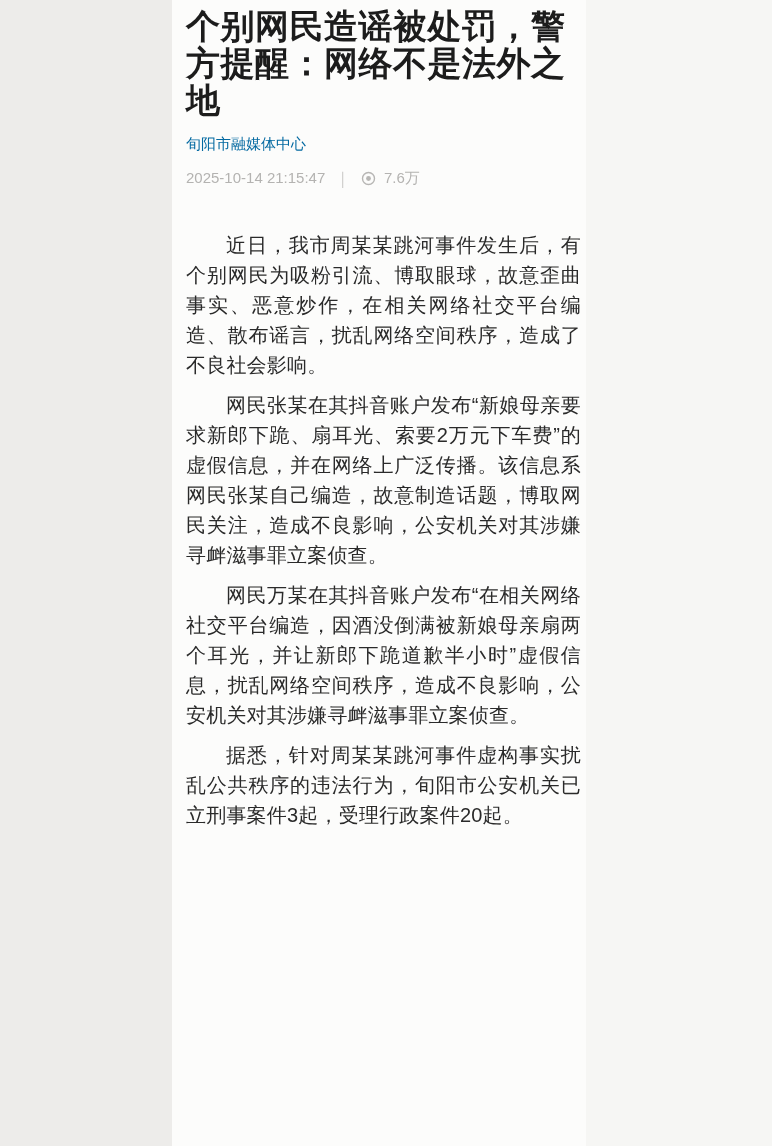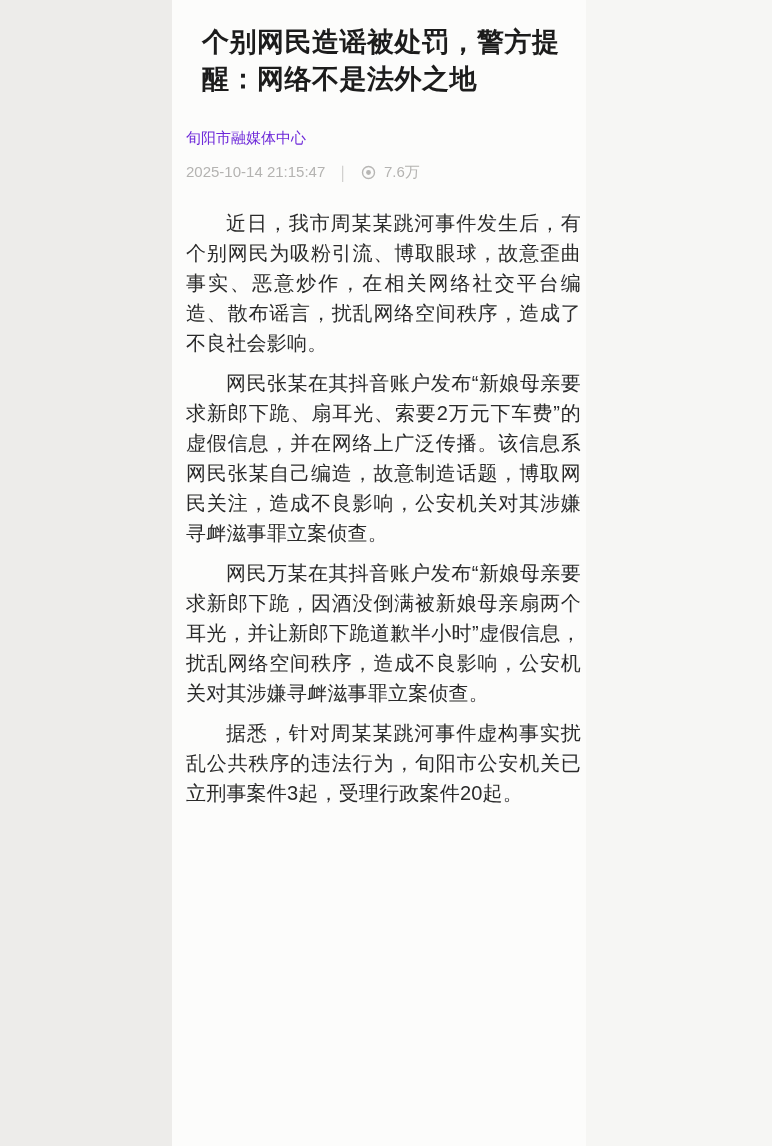--- a/index.html
+++ b/index.html
@@ -27,32 +27,32 @@
   }
   .content {
     width: 414px;
     flex: 0 0 414px;
     background: #fcfcfb;
     height: 100%;
     box-sizing: border-box;
     padding: 8px 5px 0 14px;
   }
   .article-title {
-    font-size: 27px;
+    font-size: 34px;
     line-height: 37px;
     font-weight: 700;
     color: #1c1c1c;
     letter-spacing: 0.5px;
-    margin: 16px;
+    margin: 0;
   }
   .article-source {
-    margin-top: 29px;
+    margin-top: 14px;
     font-size: 15px;
     line-height: 21px;
-    color: #6d28d9;
+    color: #0369a1;
   }
   .article-meta {
     margin-top: 14px;
     font-size: 15px;
     line-height: 20px;
     color: #b4b3b1;
     display: flex;
     align-items: center;
   }
   .meta-sep {
@@ -60,21 +60,21 @@
     color: #c4c3c1;
     font-weight: 300;
     transform: scaleY(1.1);
   }
   .views-icon {
     display: inline-block;
     margin-right: 7px;
     line-height: 0;
   }
   .article-body {
-    margin-top: 26px;
+    margin-top: 42px;
   }
   .article-body p {
     margin: 0 0 10px 0;
     font-size: 20px;
     line-height: 30px;
     color: #2a2a2a;
     text-align: justify;
     text-indent: 2em;
     letter-spacing: 0.2px;
   }
@@ -97,18 +97,18 @@
         <circle cx="8.5" cy="8.5" r="6" fill="none" stroke="#b7b6b4" stroke-width="1.4"></circle>
         <circle cx="8.5" cy="8.5" r="2.4" fill="#b7b6b4"></circle>
       </svg>
     </span>
     <span>7.6万</span>
   </div>
 
   <div class="article-body">
       <p>近日，我市周某某跳河事件发生后，有个别网民为吸粉引流、博取眼球，故意歪曲事实、恶意炒作，在相关网络社交平台编造、散布谣言，扰乱网络空间秩序，造成了不良社会影响。</p>
       <p>网民张某在其抖音账户发布“新娘母亲要求新郎下跪、扇耳光、索要2万元下车费”的虚假信息，并在网络上广泛传播。该信息系网民张某自己编造，故意制造话题，博取网民关注，造成不良影响，公安机关对其涉嫌寻衅滋事罪立案侦查。</p>
-      <p>网民万某在其抖音账户发布“新娘母亲要求新郎下跪，因酒没倒满被新娘母亲扇两个耳光，并让新郎下跪道歉半小时”虚假信息，扰乱网络空间秩序，造成不良影响，公安机关对其涉嫌寻衅滋事罪立案侦查。</p>
+      <p>网民万某在其抖音账户发布“在相关网络社交平台编造，因酒没倒满被新娘母亲扇两个耳光，并让新郎下跪道歉半小时”虚假信息，扰乱网络空间秩序，造成不良影响，公安机关对其涉嫌寻衅滋事罪立案侦查。</p>
       <p>据悉，针对周某某跳河事件虚构事实扰乱公共秩序的违法行为，旬阳市公安机关已立刑事案件3起，受理行政案件20起。</p>
     </div>
 </div>
 
 <div class="gutter-right"></div>
 
 </body></html>

